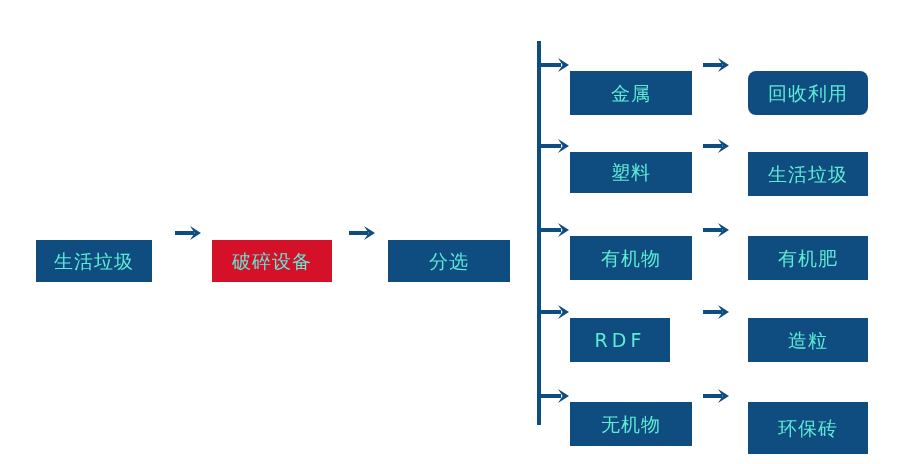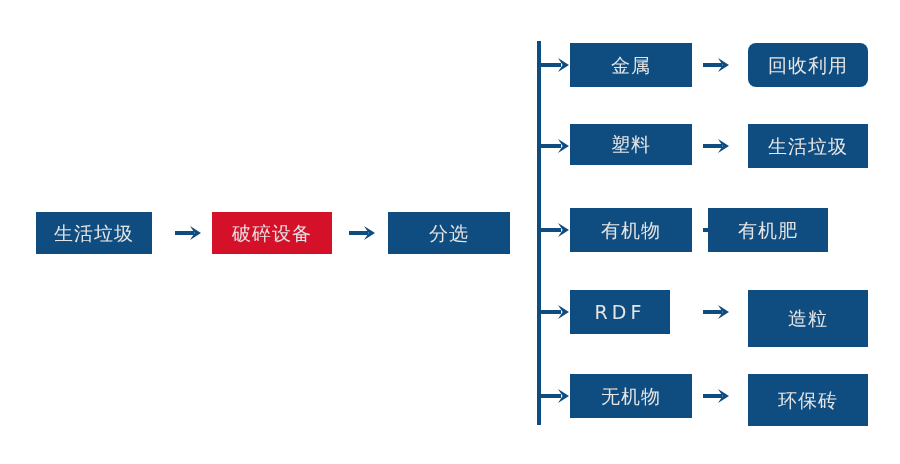--- a/index.html
+++ b/index.html
@@ -17,26 +17,27 @@
     background: #ffffff;
     overflow: hidden;
   }
 
   .node {
     position: absolute;
     display: flex;
     align-items: center;
     justify-content: center;
     box-sizing: border-box;
-    color: #e5e5e5;
+    color: #5eead4;
     font-size: 19px;
     line-height: 1;
     letter-spacing: 1px;
     white-space: nowrap;
     user-select: none;
+    margin-top: 28px;
   }
   .node.blue { background: #0f4d80; }
   .node.red  { background: #d5112a; }
   .node.mono { letter-spacing: 4px; font-size: 19px; }
 
   
   .arrow {
     position: absolute;
     width: 26px;
     height: 22px;
@@ -153,36 +154,36 @@
     <span class="shaft"></span>
     <span class="head"></span>
   </div>
   <div class="node blue" style="left:570px; top:208px; width:122px; height:44px;">
     <span>有机物</span>
   </div>
   <div class="arrow" style="left:703px; top:219px;">
     <span class="shaft"></span>
     <span class="head"></span>
   </div>
-  <div class="node blue" style="left:708px; top:208px; width:120px; height:44px;">
+  <div class="node blue" style="left:748px; top:208px; width:120px; height:44px;">
     <span>有机肥</span>
   </div>
 
   <div class="branch-arrow" style="left:539px; top:301px;">
     <span class="shaft"></span>
     <span class="head"></span>
   </div>
   <div class="node blue mono" style="left:570px; top:290px; width:100px; height:44px;">
     <span>RDF</span>
   </div>
   <div class="arrow" style="left:703px; top:301px;">
     <span class="shaft"></span>
     <span class="head"></span>
   </div>
-  <div class="node blue" style="left:748px; top:290px; width:120px; height:57px;">
+  <div class="node blue" style="left:748px; top:290px; width:120px; height:44px;">
     <span>造粒</span>
   </div>
 
   <div class="branch-arrow" style="left:539px; top:385px;">
     <span class="shaft"></span>
     <span class="head"></span>
   </div>
   <div class="node blue" style="left:570px; top:374px; width:122px; height:44px;">
     <span>无机物</span>
   </div>

